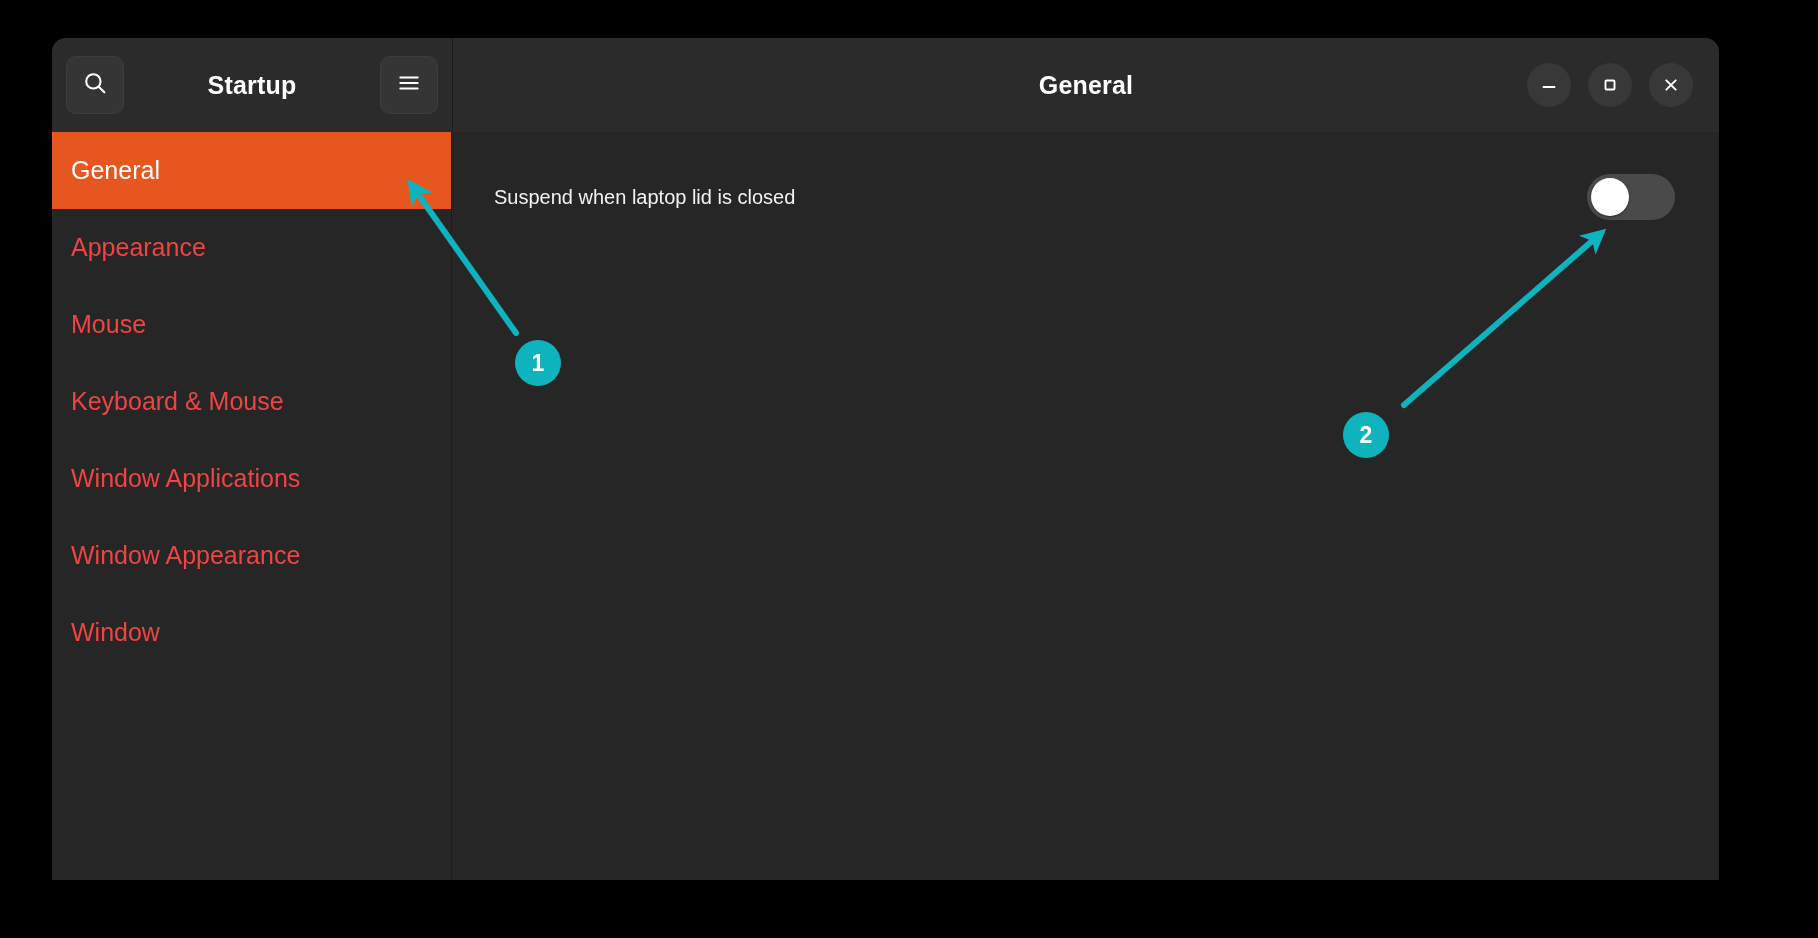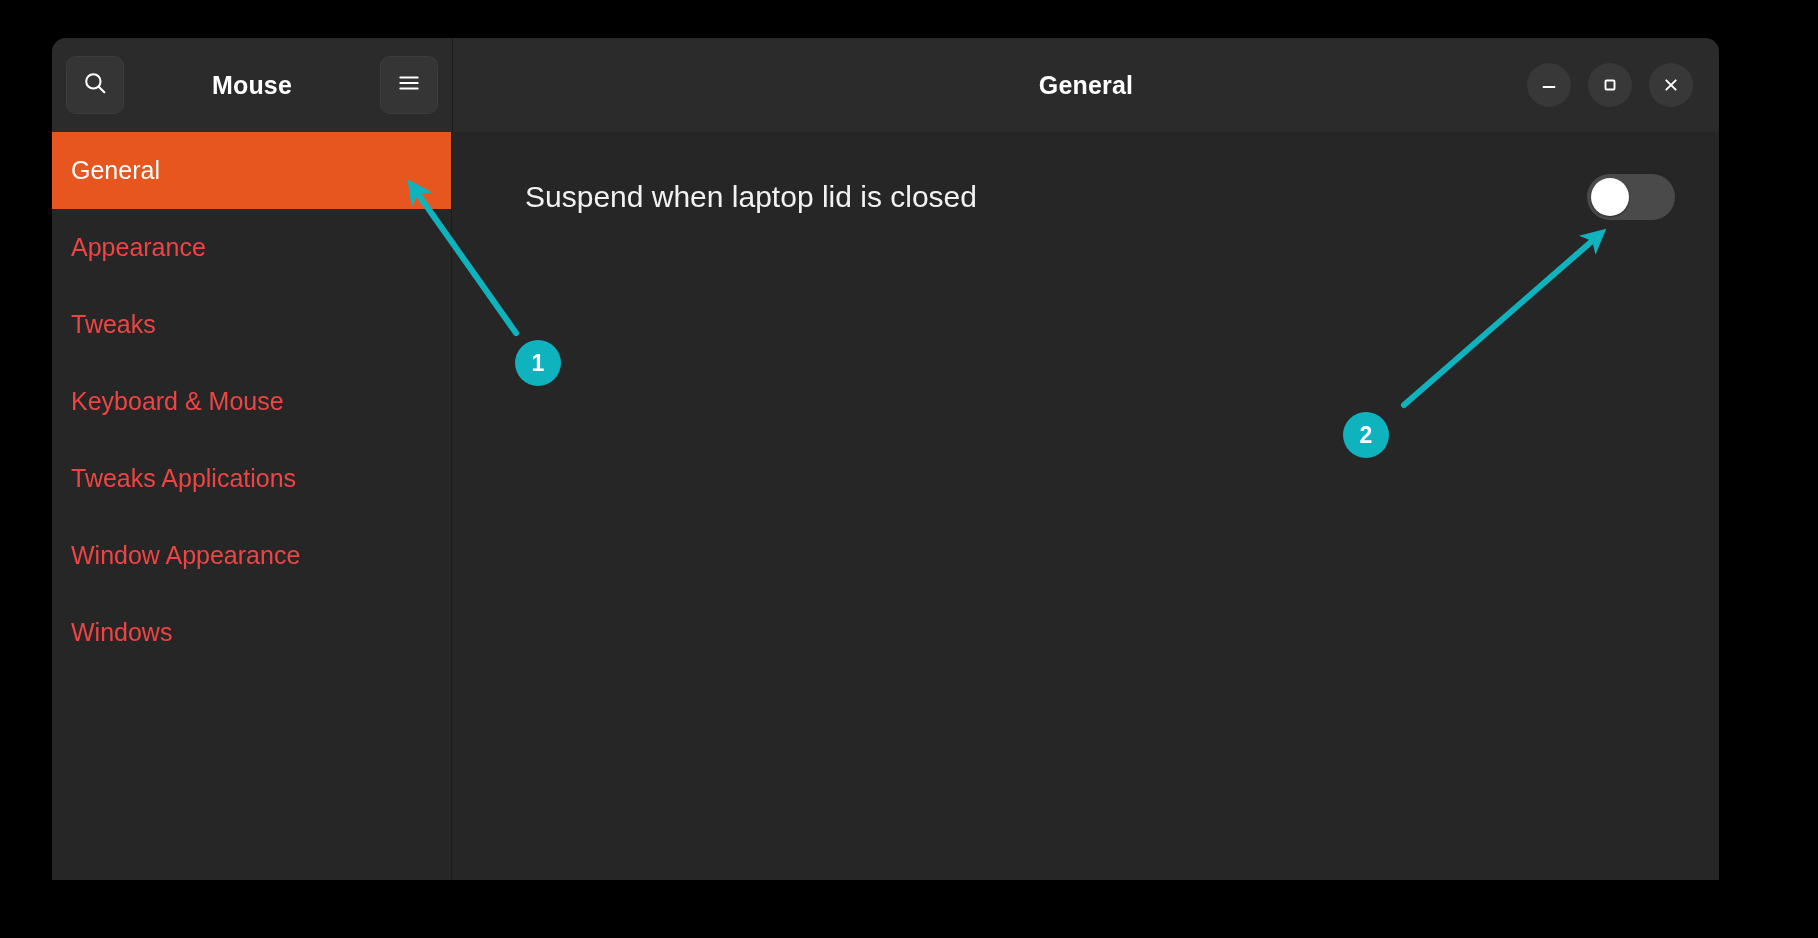--- a/index.html
+++ b/index.html
@@ -161,23 +161,22 @@
   }
 
   .setting-row {
     display: flex;
     align-items: center;
     justify-content: space-between;
     height: 58px;
   }
 
   .setting-label {
-    font-size: 30px;
+    font-size: 20px;
     color: #f2f2f2;
-    margin-left: 31px;
   }
 
   
   .switch {
     width: 88px;
     height: 46px;
     border-radius: 23px;
     background: #4a4a4a;
     position: relative;
     cursor: pointer;
@@ -217,21 +216,21 @@
       <div class="header-left">
         <div class="hdr-btn">
           <span>
             <svg width="26" height="26" viewBox="0 0 24 24" fill="none" stroke="#ffffff" stroke-width="1.9" stroke-linecap="round">
               <circle cx="10.5" cy="10.5" r="6.6"></circle>
               <line x1="15.4" y1="15.4" x2="20.6" y2="20.6"></line>
             </svg>
           </span>
         </div>
 
-        <div class="app-title">Mouse</div>
+        <div class="app-title">Startup</div>
 
         <div class="hdr-btn">
           <span>
             <svg width="26" height="26" viewBox="0 0 24 24" stroke="#ffffff" stroke-width="1.9" stroke-linecap="round">
               <line x1="4" y1="7" x2="20" y2="7"></line>
               <line x1="4" y1="12" x2="20" y2="12"></line>
               <line x1="4" y1="17" x2="20" y2="17"></line>
             </svg>
           </span>
         </div>
@@ -271,33 +270,33 @@
 
       <div class="sidebar" id="sidebar">
 
       <div class="side-item selected">
             <span>General</span>
           </div>
           <div class="side-item">
             <span>Appearance</span>
           </div>
           <div class="side-item">
-            <span>Tweaks</span>
+            <span>Mouse</span>
           </div>
           <div class="side-item">
             <span>Keyboard &amp; Mouse</span>
           </div>
           <div class="side-item">
-            <span>Tweaks Applications</span>
+            <span>Window Applications</span>
           </div>
           <div class="side-item">
             <span>Window Appearance</span>
           </div>
           <div class="side-item">
-            <span>Windows</span>
+            <span>Window</span>
           </div>
         </div>
 
       <div class="content" id="content">
 
       <div class="setting-row">
             <div class="setting-label">Suspend when laptop lid is closed</div>
             <div class="switch">
               <div class="knob"></div>
             </div>

